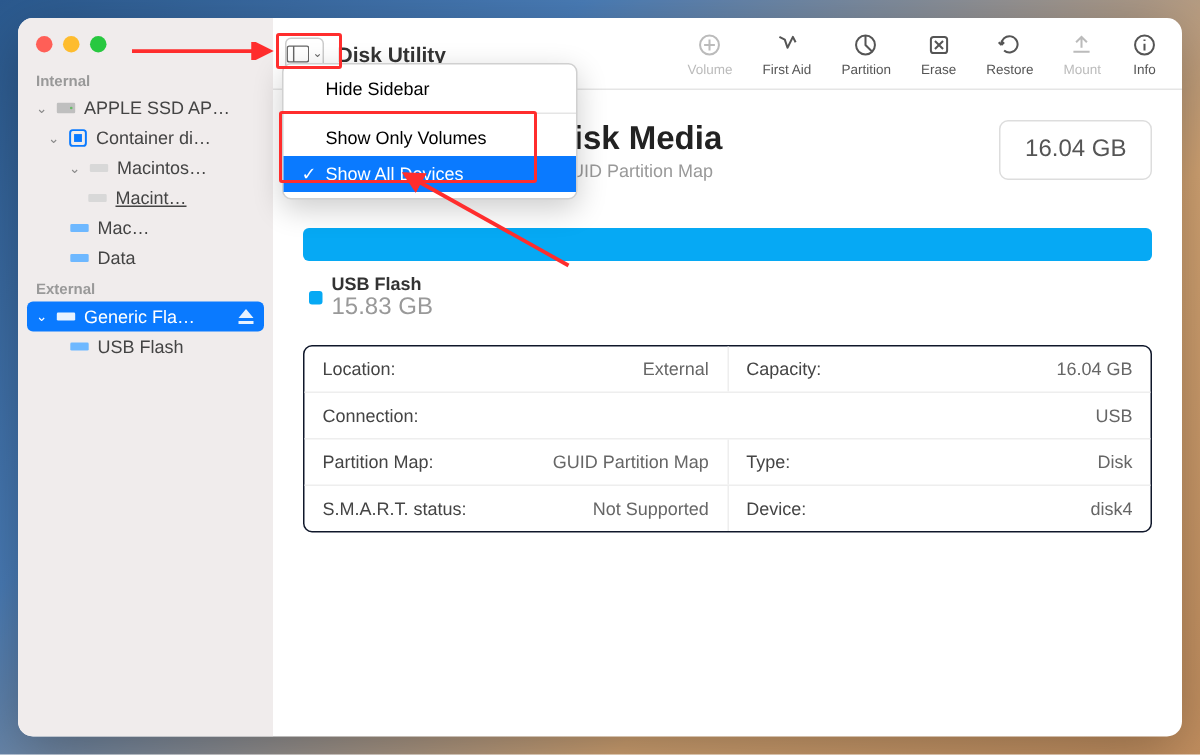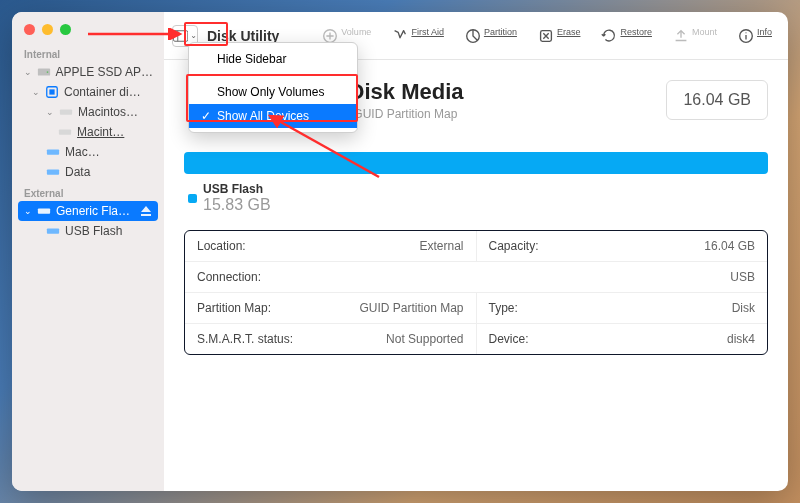--- a/index.html
+++ b/index.html
@@ -1,56 +1,56 @@
 <!DOCTYPE html>
 <html><head>
 <meta charset="utf-8">
 <style>
   * { box-sizing: border-box; margin: 0; padding: 0; font-family: -apple-system, "Helvetica Neue", Arial, sans-serif; }
   body { width: 800px; height: 503px; overflow: hidden; background: linear-gradient(135deg,#2b5a8f 0%, #4a7db8 30%, #d4a574 70%, #c49060 100%); position: relative; }
   .window { position:absolute; left:12px; top:12px; right:12px; bottom:12px; background:#fff; border-radius:10px; box-shadow:0 10px 40px rgba(0,0,0,.3); display:flex; overflow:hidden; }
-  .sidebar { width:152px; background:#f0ecec; display:flex; flex-direction:column; font-size:12px; color:#444; }
+  .sidebar { width:170px; background:#f0ecec; display:flex; flex-direction:column; font-size:12px; color:#444; }
   .traffic { display:flex; gap:7px; padding:12px 12px 8px 12px; }
   .dot { width:11px; height:11px; border-radius:50%; }
   .dot.r{background:#ff5f57;} .dot.y{background:#febc2e;} .dot.g{background:#28c840;}
   .section-label{ font-size:10px; color:#999; padding:6px 12px 2px 12px; font-weight:600;}
   .tree { padding:0 6px;}
   .tree-row{ display:flex; align-items:center; gap:5px; padding:3px 6px; border-radius:4px; white-space:nowrap; overflow:hidden; text-overflow:ellipsis;}
   .tree-row.sel{ background:#0a7aff; color:#fff;}
   .chev{ width:8px; font-size:9px; color:#888;}
   .tree-row.sel .chev{color:#fff;}
   .ind1{padding-left:14px;} .ind2{padding-left:28px;} .ind3{padding-left:40px;text-decoration:underline;}
   .disk-ic, .blue-ic, .drive-ic { width:14px; height:14px; flex-shrink:0; }
   .eject{ margin-left:auto; width:12px; height:12px; fill:#fff; opacity:.9;}
   .main{ flex:1; display:flex; flex-direction:column; }
   .titlebar{ height:48px; border-bottom:1px solid #e5e5e5; display:flex; align-items:center; padding:0 8px; gap:4px;}
   .sidebar-btn{ width:26px; height:22px; border:1px solid #ccc; border-radius:4px; display:flex; align-items:center; justify-content:center; background:#fff;}
   .title-txt{ font-size:14px; font-weight:600; margin-left:5px; color:#333;}
   .tbspacer{flex:1;}
-  .tool{ display:flex; flex-direction:row; gap:2px; padding:0 8px; color:#bbb; font-size:9px;}
+  .tool{ display:flex; flex-direction:column; align-items:center; gap:2px; padding:0 8px; color:#bbb; font-size:9px;}
   .tool svg{width:18px;height:18px;stroke:#bbb;fill:none;stroke-width:1.5;}
-  .tool.active{color:#555;text-decoration:underline;} .tool.active svg{stroke:#555;}
+  .tool.active{color:#555;} .tool.active svg{stroke:#555;}
   .content{ flex:1; padding:12px 20px 16px 20px; overflow:auto;}
   .header-row{ display:flex; align-items:center; gap:12px;}
   .big-ic{ width:56px; height:56px;}
   .disk-title{ font-size:22px; font-weight:700; color:#222;}
   .disk-sub{ font-size:12px; color:#999; margin-top:2px;}
   .size-badge{ margin-left:auto; border:1px solid #ddd; border-radius:6px; padding:10px 16px; font-size:16px; color:#555;}
   .usage-bar{ height:22px; background:#06a9f4; border-radius:4px; margin:24px 0 8px 0;}
   .legend{ display:flex; align-items:center; gap:6px; font-size:12px; color:#333; padding-left:4px;}
   .legend .sw{width:9px;height:9px;background:#06a9f4;border-radius:2px;}
   .legend .sub{ color:#999; font-size:16px;}
   .info-table{ margin-top:16px; border:1px solid #0f172a; border-radius:6px; font-size:12px; color:#444;}
   .info-row{ display:flex; border-bottom:1px solid #eee;}
   .info-row:last-child{border-bottom:none;}
   .cell{ flex:1; display:flex; justify-content:space-between; padding:8px 12px;}
   .cell + .cell{ border-left:1px solid #eee;}
   .cell .v{ color:#666;}
   
-  .menu{ position:absolute; left:188px; top:42px; width:170px; background:#fff; border:1px solid #d0d0d0; border-radius:6px; box-shadow:0 6px 20px rgba(0,0,0,.2); padding:4px 0; font-size:12px;}
+  .menu{ position:absolute; left:188px; top:42px; width:197px; background:#fff; border:1px solid #d0d0d0; border-radius:6px; box-shadow:0 6px 20px rgba(0,0,0,.2); padding:4px 0; font-size:12px;}
   .menu-item{ padding:5px 12px; display:flex; align-items:center; gap:6px;}
   .menu-item.sel{ background:#0a7aff; color:#fff;}
   .menu-sep{ height:1px; background:#e5e5e5; margin:4px 0;}
   .check{width:10px;visibility:hidden;}
   .menu-item.sel .check{visibility:visible;}
   
   .anno-box1{ position:absolute; left:184px; top:22px; width:44px; height:24px; border:2px solid #ff2d2d; border-radius:2px; pointer-events:none;}
   .anno-box2{ position:absolute; left:186px; top:74px; width:172px; height:48px; border:2px solid #ff2d2d; border-radius:2px; pointer-events:none;}
   .arrow1{ position:absolute; left:88px; top:28px; width:100px; height:12px; pointer-events:none;}
   .arrow2{ position:absolute; left:264px; top:112px; width:120px; height:70px; pointer-events:none;}

